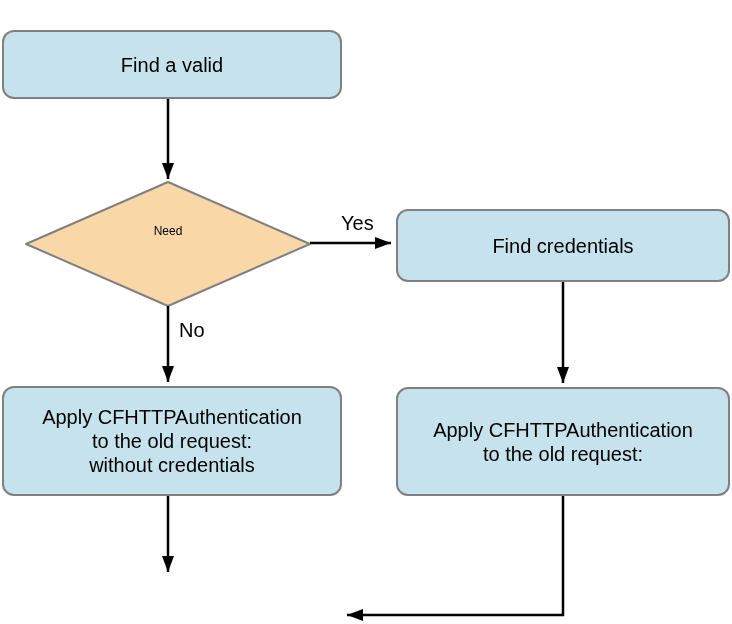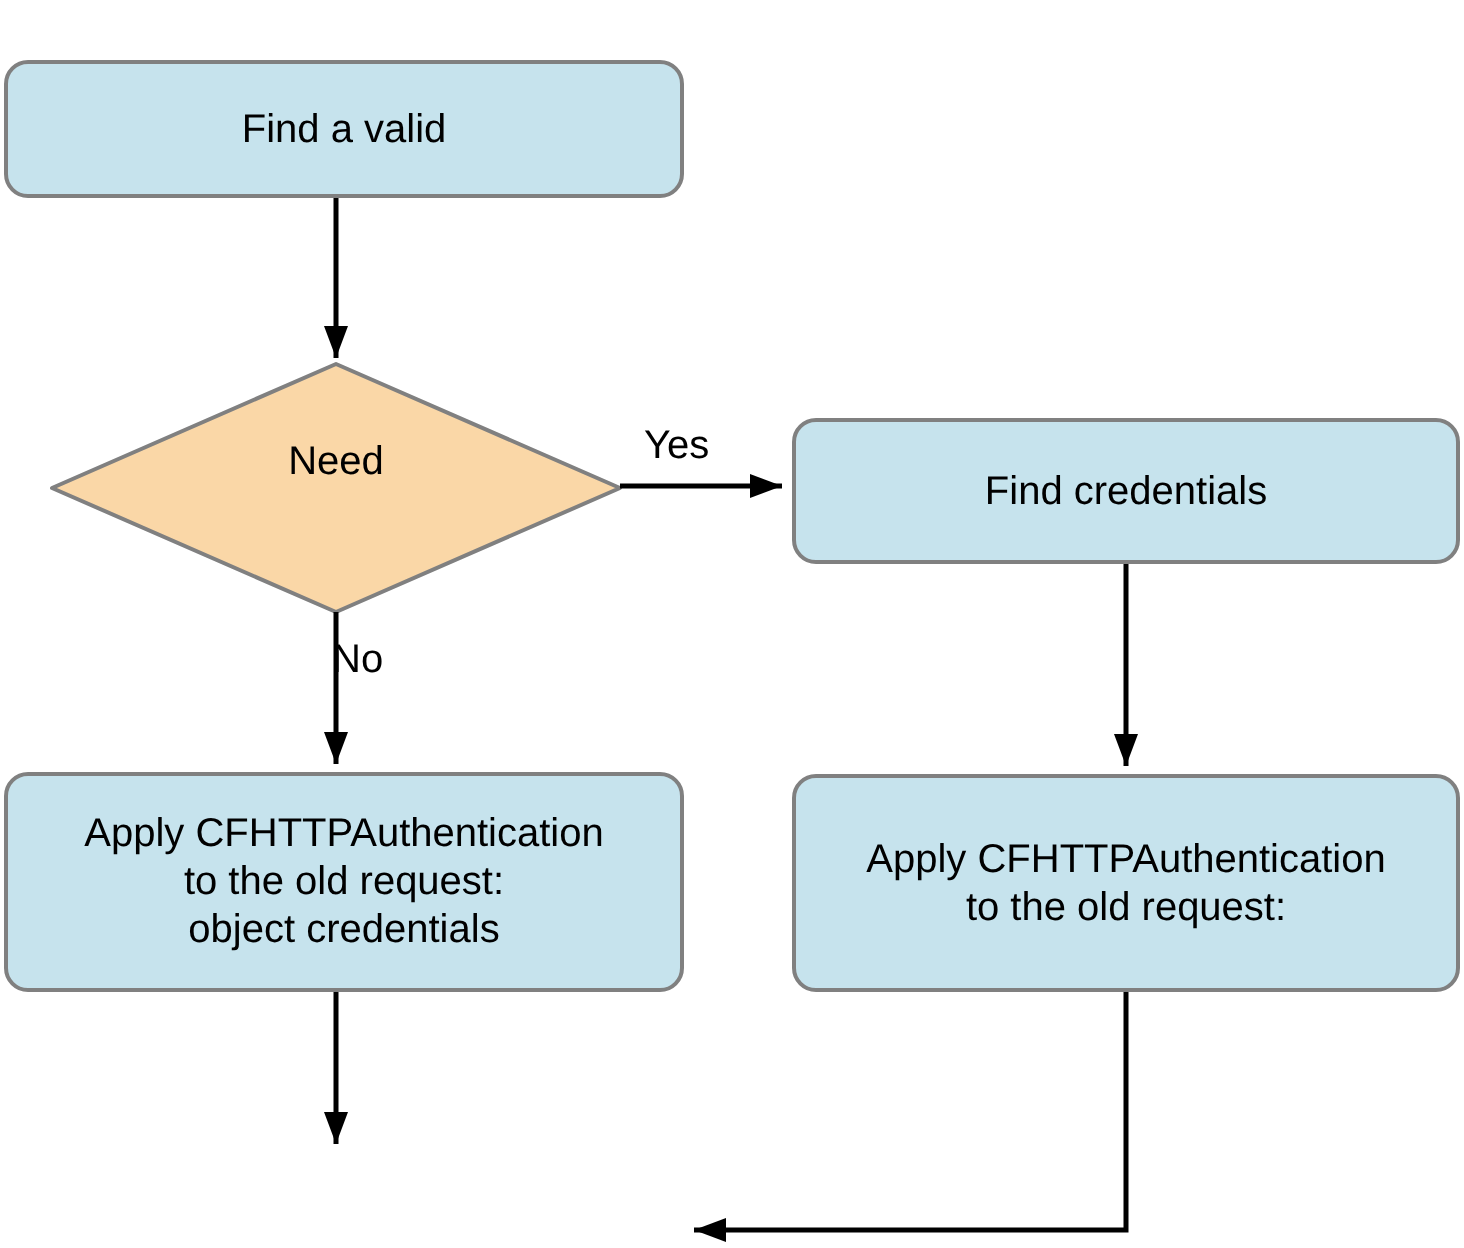--- a/index.html
+++ b/index.html
@@ -41,33 +41,33 @@
     fill: var(--decision-fill, #fad7a7);
     stroke: var(--node-border, #808080);
     stroke-width: 2;
     stroke-linejoin: round;
   }
   .diamond-text {
     position: absolute;
     left: 48px; top: 191px;
     width: 240px;
     text-align: center;
-    font-size: 20px;
+    font-size: 12px;
     line-height: 24px;
     z-index: 1;
   }
   .diamond-text span { display: block; }
   .edge-label {
     position: absolute;
     font-size: 20px;
     line-height: 22px;
     z-index: 1;
   }
-  .label-yes { left: 322px; top: 184px; }
-  .label-no  { left: 166px; top: 291px; text-align: right; }
+  .label-yes { left: 341px; top: 184px; }
+  .label-no  { left: 179px; top: 291px; text-align: right; }
   .connector {
     stroke: var(--arrow, #000000);
     stroke-width: 2.5;
     fill: none;
   }
 </style>
 </head>
 <body>
 
 <div class="canvas">
@@ -84,21 +84,21 @@
     <span>Need</span>
   </div>
 
   <div class="node" style="left:396px; top:181px; width:334px; height:73px;">
     <span>Find credentials</span>
   </div>
 
   <div class="node" style="left:2px; top:358px; width:340px; height:110px;">
     <span>Apply CFHTTPAuthentication</span>
     <span>to the old request:</span>
-    <span>object credentials</span>
+    <span>without credentials</span>
   </div>
 
   <div class="node" style="left:396px; top:359px; width:334px; height:109px;">
     <span>Apply CFHTTPAuthentication</span>
     <span>to the old request:</span>
   </div>
 
 
   <div class="edge-label label-yes">Yes</div>
   <div class="edge-label label-no">No</div>

